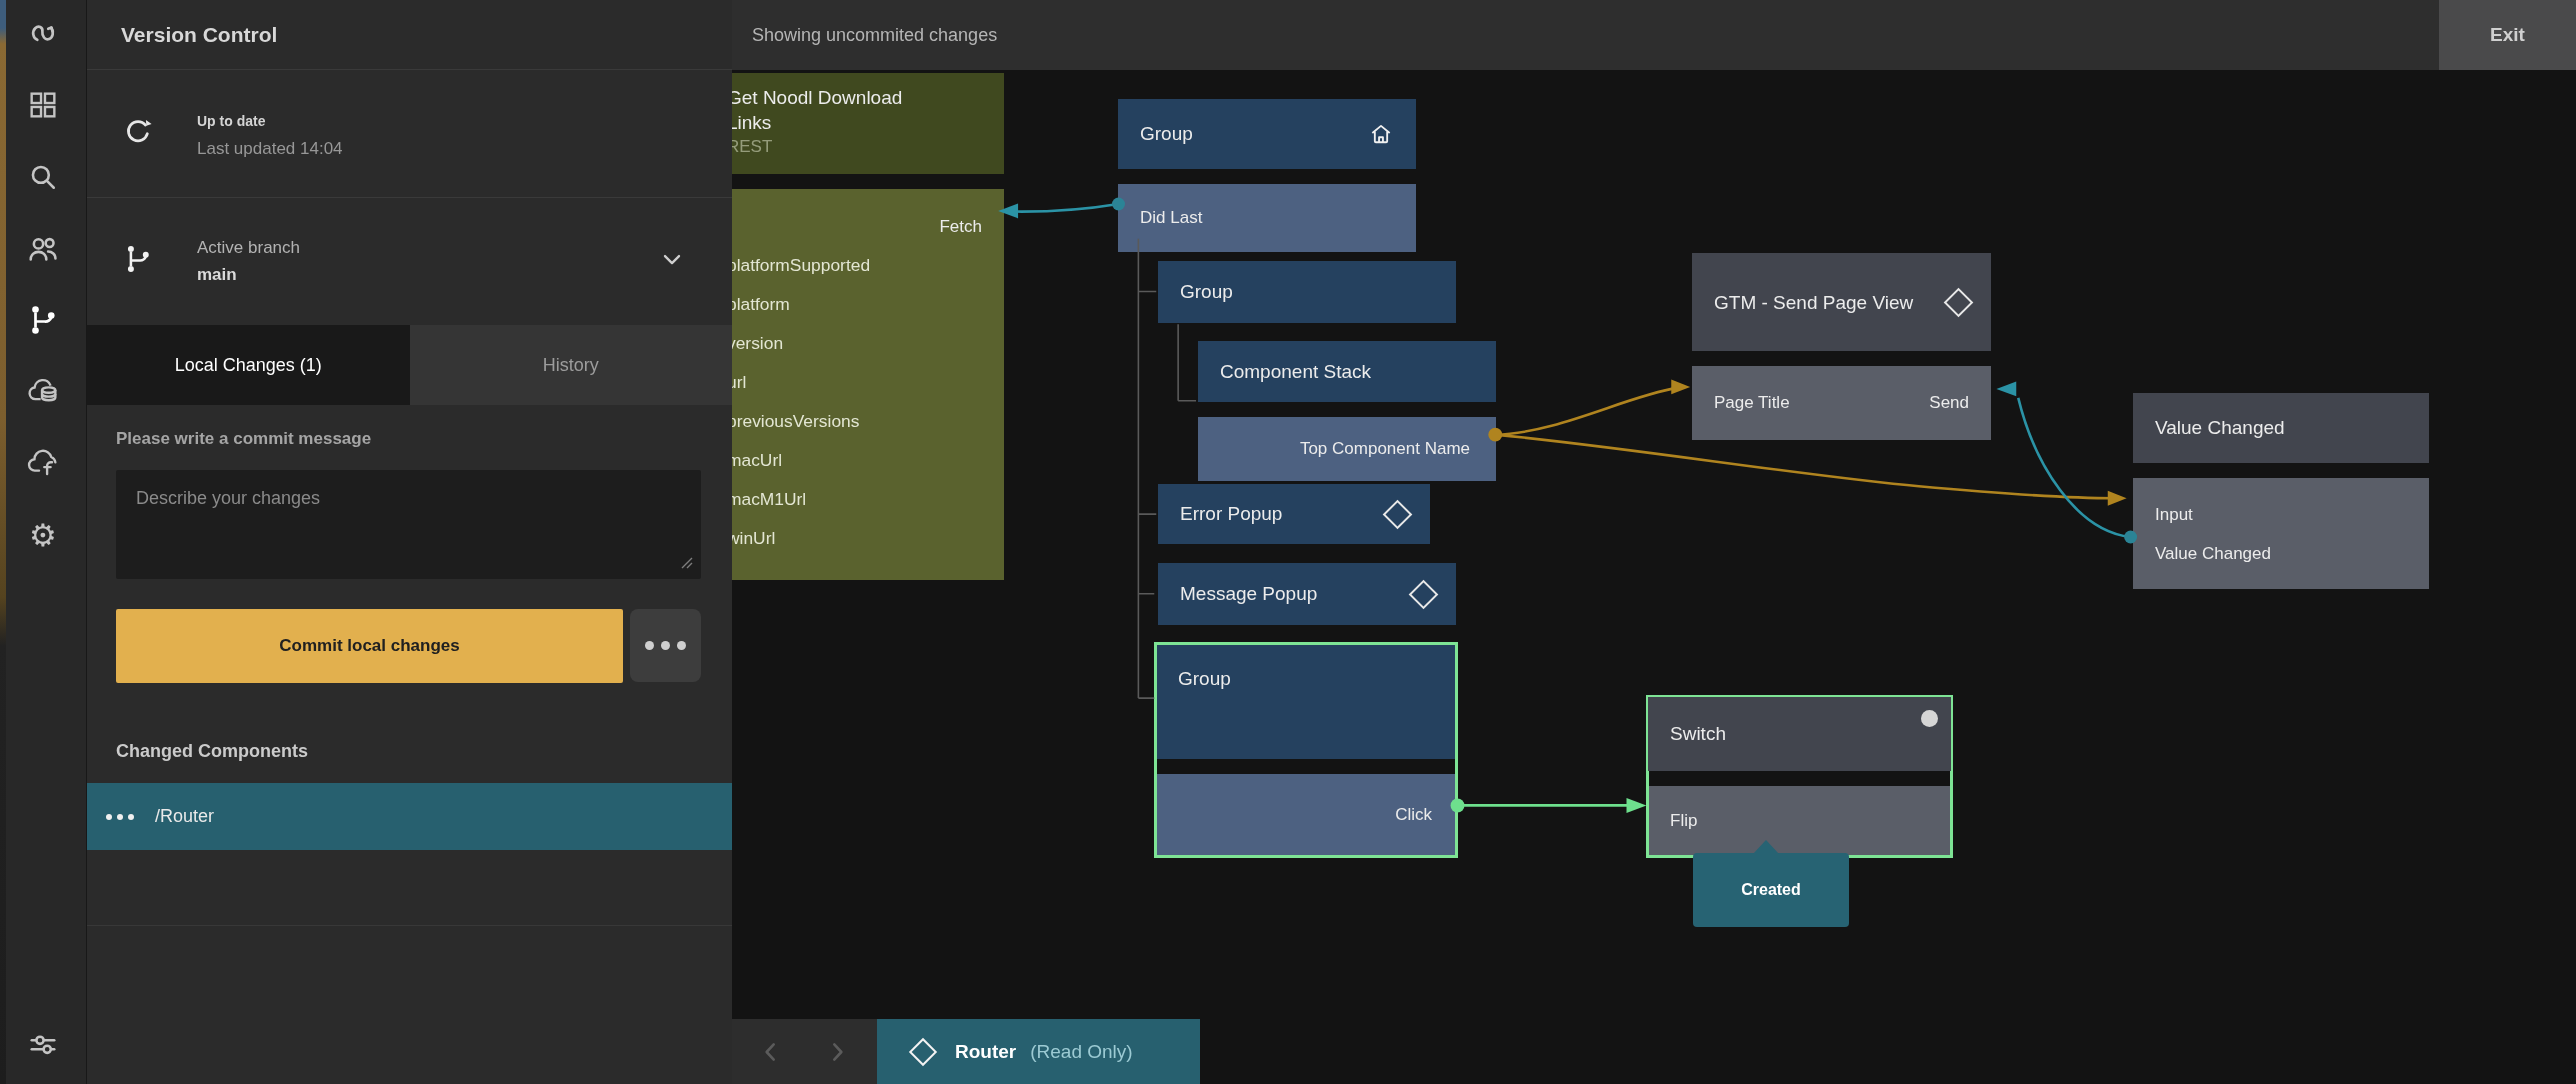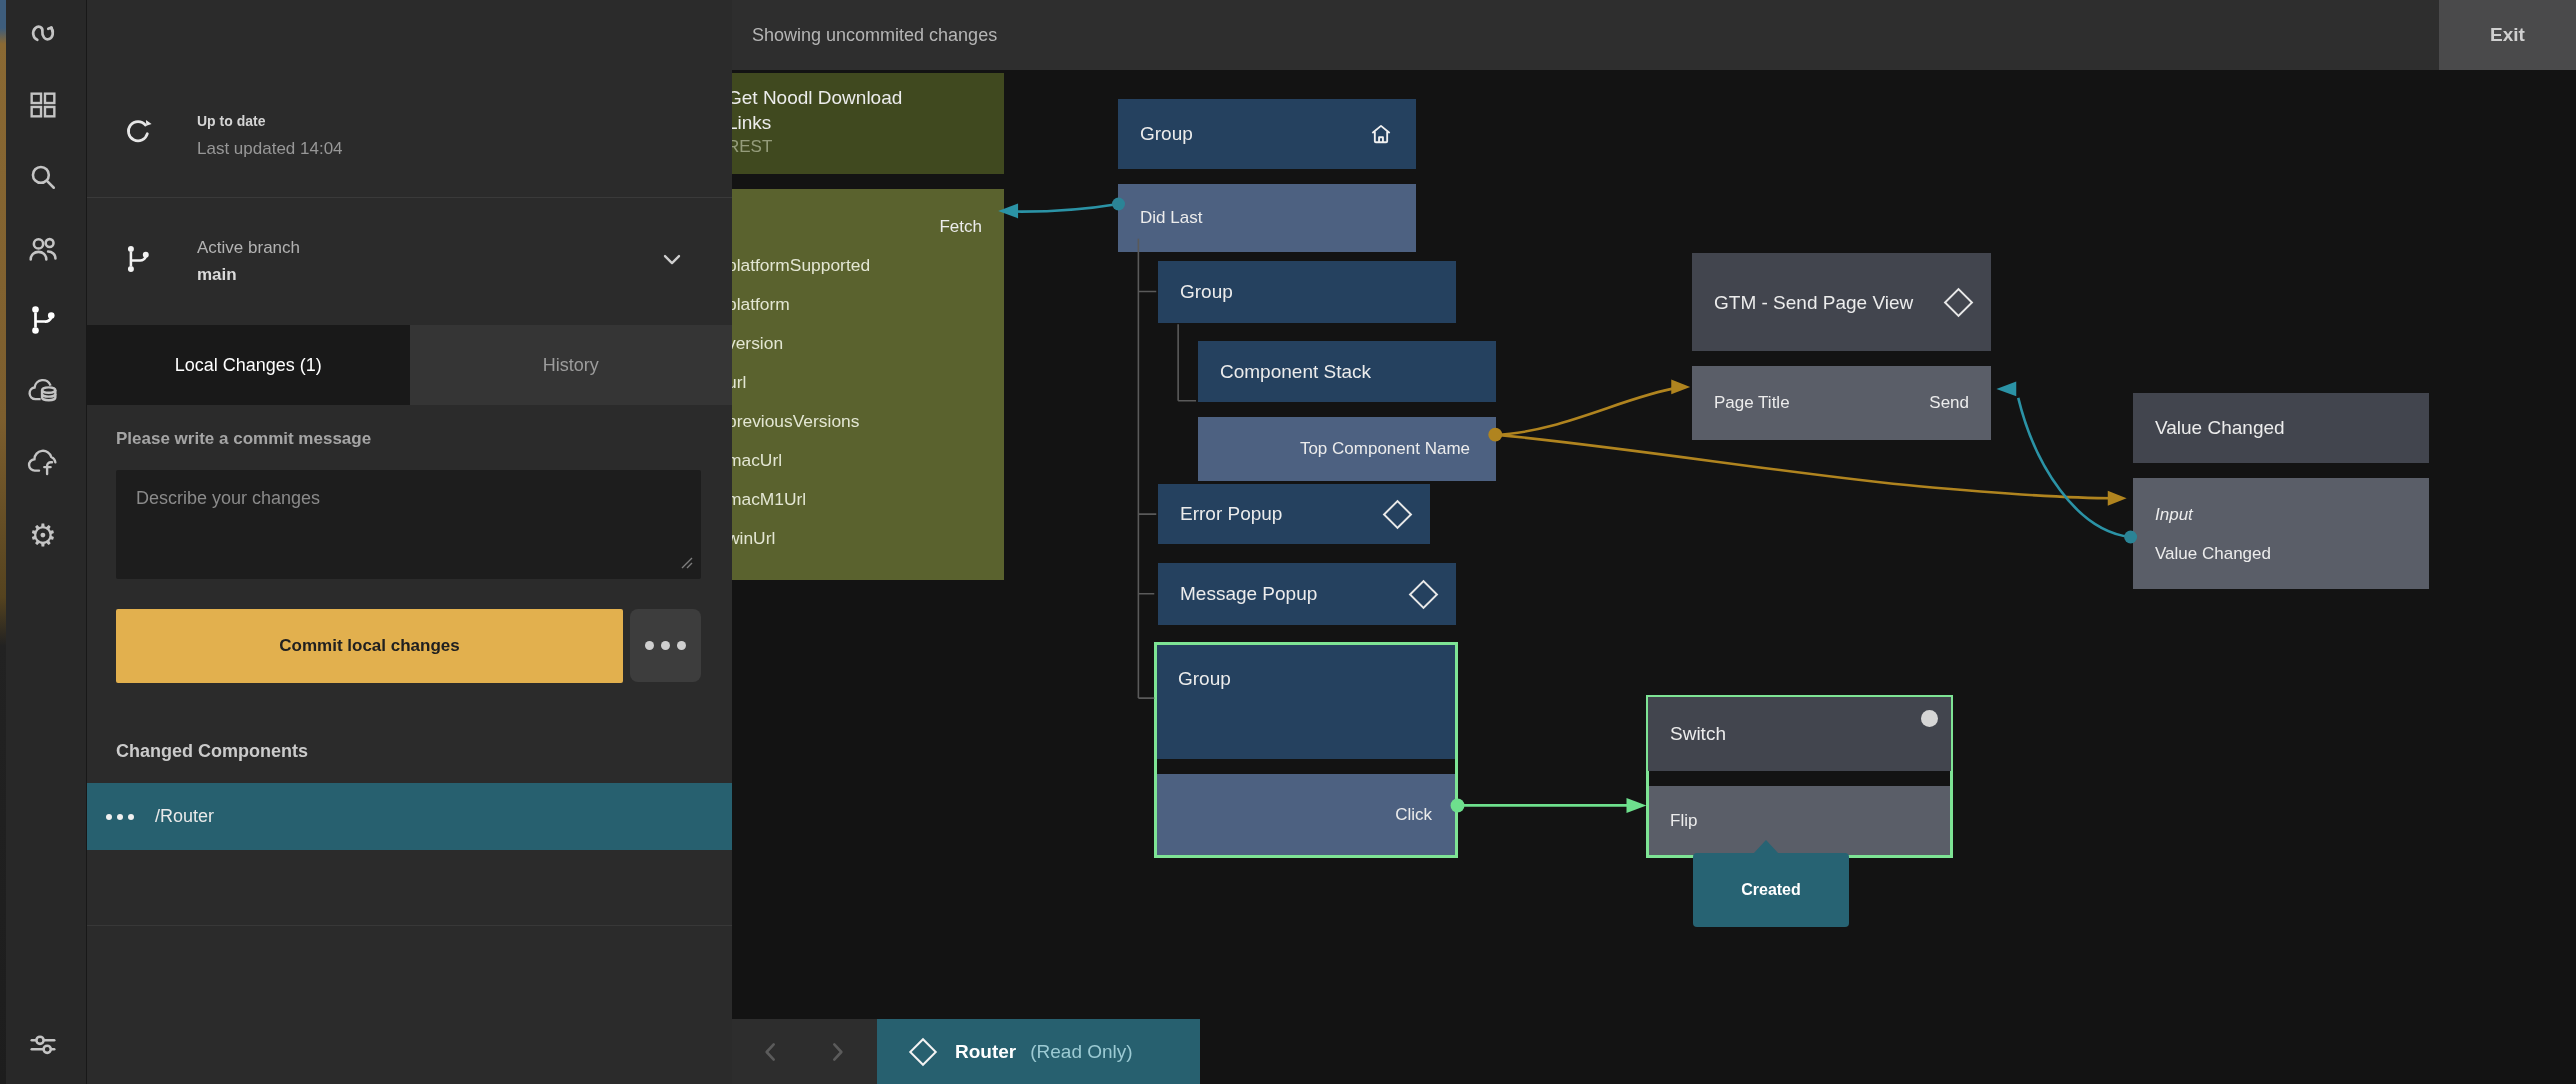--- a/index.html
+++ b/index.html
@@ -198,21 +198,21 @@
     <div class="n-body prow right" style="height:64px;padding-right:26px;">
       <span>Top Component Name</span>
     </div>
   </div>
 
   <div class="node gray" style="left:2133px;top:393px;width:296px;">
     <div class="n-head" style="height:70px;">
         <span>Value Changed</span>
       </div>
     <div class="n-body" style="padding:17px 0 16px 0;">
-      <div class="prow" style="height:39px;font-style:italic;">
+      <div class="prow" style="height:39px;">
           <span>Input</span>
         </div>
       <div class="prow" style="height:39px;">
           <span>Value Changed</span>
         </div>
     </div>
   </div>
 
   <div class="node navy" style="left:1158px;top:484px;width:272px;">
     <div class="n-head" style="height:60px;">
@@ -268,20 +268,23 @@
     <span class="bb-name">Router</span>
     <span class="bb-ro">(Read Only)</span>
   </div>
 
   <header class="topbar">
     <span class="topbar-status">Showing uncommited changes</span>
     <button class="btn-exit">Exit</button>
   </header>
 
   <section class="panel">
+    <div class="p-titlebar">
+      <span class="p-title">Version Control</span>
+    </div>
 
     <div class="p-row row-status">
       <span class="ric">
         <svg width="34" height="34" viewBox="0 0 24 24" fill="none" stroke="#e6e6e6" stroke-width="1.9" stroke-linecap="round">
           <path d="M18.6 13.2 A6.8 6.8 0 1 1 17.3 7.1"></path>
             <path d="M17.6 3.6 L17.9 7.6 L21.6 6.4" fill="#e6e6e6" stroke="none"></path>
         </svg>
       </span>
       <span class="row-main">
         <span class="t-strong">Up to date</span><br>

